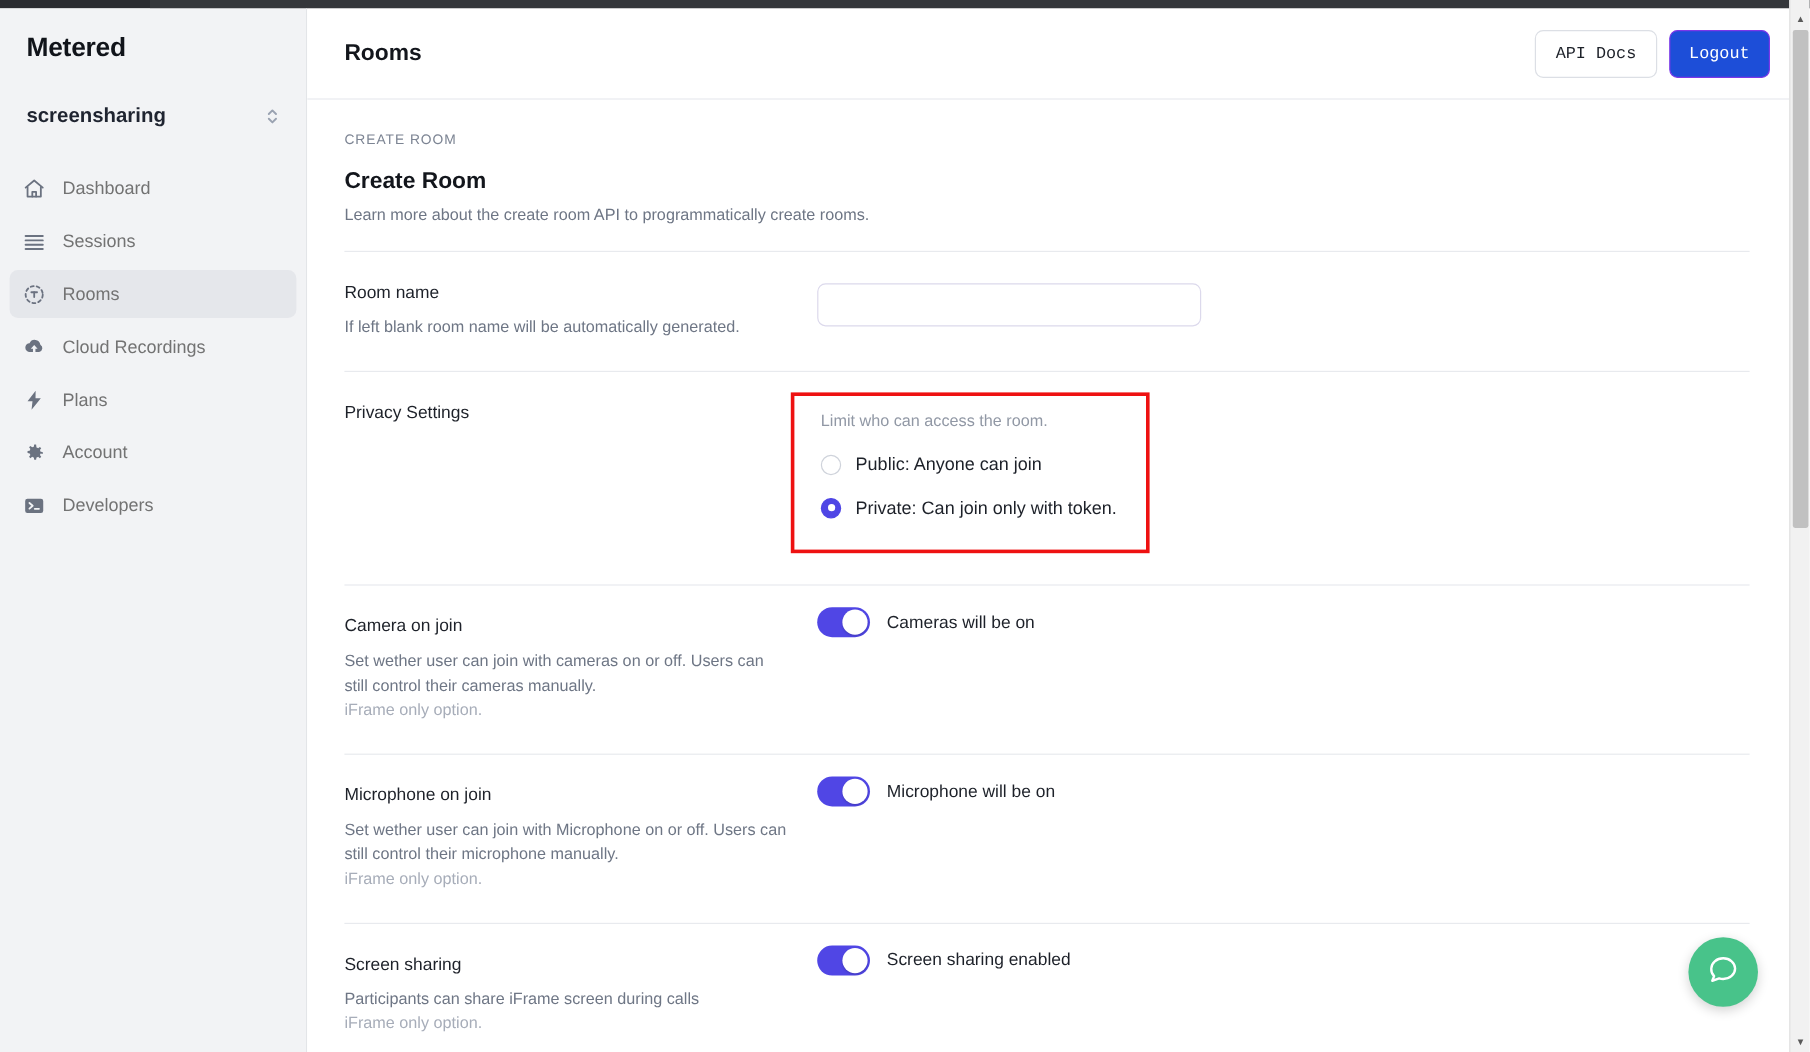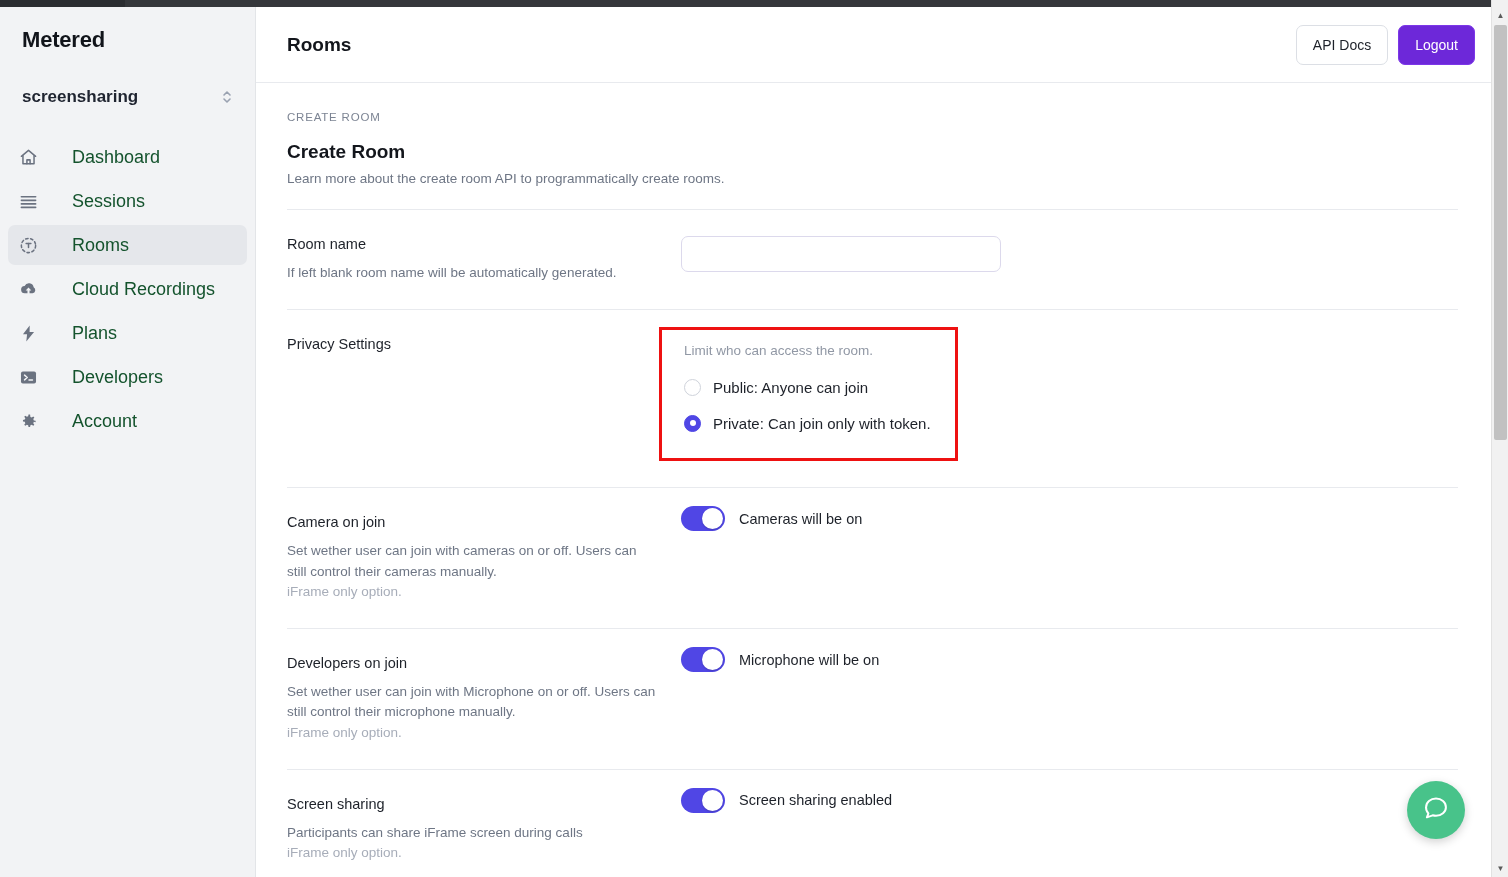--- a/index.html
+++ b/index.html
@@ -93,23 +93,22 @@
   }
   .nav-item.active { background: #e5e7eb; }
   .nav-icon {
     width: 20px; height: 20px;
     display: flex; align-items: center; justify-content: center;
     color: #6b7280;
     flex: 0 0 20px;
   }
   .nav-icon svg { width: 19px; height: 19px; display: block; }
   .nav-label {
-    font-size: 18px;
-    color: #14532d;
-    margin-left: 20px;
+    font-size: 15px;
+    color: #737373;
   }
 
   
   .main {
     flex: 1 1 auto;
     height: 870px;
     background: #ffffff;
     position: relative;
     overflow: hidden;
   }
@@ -127,39 +126,40 @@
     font-size: 19px;
     font-weight: bold;
     color: #13161c;
   }
   .topbar-actions {
     margin-left: auto;
     display: flex;
     align-items: center;
     gap: 10px;
     padding-right: 16px;
+    font-family: Liberation Mono, monospace;
   }
   .btn {
     height: 40px;
     border-radius: 7px;
     font-size: 14px;
     display: flex;
     align-items: center;
     justify-content: center;
     cursor: pointer;
     padding: 0 16px;
     white-space: nowrap;
   }
   .btn-secondary {
     background: #ffffff;
     border: 1px solid #dcdfe5;
     color: #1d2129;
   }
   .btn-primary {
-    background: #6d28d9;
+    background: #1d4ed8;
     border: 1px solid #7c37e8;
     color: #ffffff;
     font-weight: 500;
   }
 
   
   .content {
     padding: 28px 50px 0 31px;
   }
   .eyebrow {
@@ -424,36 +424,36 @@
         <span class="nav-icon">
           <svg viewBox="0 0 24 24" fill="currentColor">
             <path d="M13.5 2 5 13h5.2l-1 9L19 10h-5.6z"></path>
           </svg>
         </span>
         <span class="nav-label">Plans</span>
       </div>
 
       <div class="nav-item">
         <span class="nav-icon">
+          <svg viewBox="0 0 24 24" fill="currentColor">
+            <path d="M12 8.4a3.6 3.6 0 1 0 0 7.2 3.6 3.6 0 0 0 0-7.2zm9 4.6v-2l-2.3-.4a7 7 0 0 0-.7-1.7l1.4-1.9-1.4-1.4-1.9 1.4a7 7 0 0 0-1.7-.7L14 3h-2l-.4 2.3a7 7 0 0 0-1.7.7L8 4.6 6.6 6l1.4 1.9a7 7 0 0 0-.7 1.7L5 10v2l2.3.4a7 7 0 0 0 .7 1.7L6.6 16 8 17.4l1.9-1.4a7 7 0 0 0 1.7.7L12 19h2l.4-2.3a7 7 0 0 0 1.7-.7l1.9 1.4 1.4-1.4-1.4-1.9a7 7 0 0 0 .7-1.7z"></path>
+          </svg>
+        </span>
+        <span class="nav-label">Account</span>
+      </div>
+
+      <div class="nav-item">
+        <span class="nav-icon">
           <svg viewBox="0 0 24 24" fill="none">
             <rect x="2.5" y="4.5" width="19" height="15" rx="2.4" fill="currentColor"></rect>
             <polyline points="7,9 10.4,12 7,15" fill="none" stroke="#f2f3f5" stroke-width="1.9" stroke-linecap="round" stroke-linejoin="round"></polyline>
             <line x1="12.6" y1="15.2" x2="17" y2="15.2" stroke="#f2f3f5" stroke-width="1.9" stroke-linecap="round"></line>
           </svg>
         </span>
         <span class="nav-label">Developers</span>
-      </div>
-
-      <div class="nav-item">
-        <span class="nav-icon">
-          <svg viewBox="0 0 24 24" fill="currentColor">
-            <path d="M12 8.4a3.6 3.6 0 1 0 0 7.2 3.6 3.6 0 0 0 0-7.2zm9 4.6v-2l-2.3-.4a7 7 0 0 0-.7-1.7l1.4-1.9-1.4-1.4-1.9 1.4a7 7 0 0 0-1.7-.7L14 3h-2l-.4 2.3a7 7 0 0 0-1.7.7L8 4.6 6.6 6l1.4 1.9a7 7 0 0 0-.7 1.7L5 10v2l2.3.4a7 7 0 0 0 .7 1.7L6.6 16 8 17.4l1.9-1.4a7 7 0 0 0 1.7.7L12 19h2l.4-2.3a7 7 0 0 0 1.7-.7l1.9 1.4 1.4-1.4-1.4-1.9a7 7 0 0 0 .7-1.7z"></path>
-          </svg>
-        </span>
-        <span class="nav-label">Account</span>
       </div>
 
     </nav>
   </aside>
 
   <section class="main">
 
     <header class="topbar">
       <h1 class="page-title">Rooms</h1>
       <div class="topbar-actions">
@@ -510,21 +510,21 @@
             <span class="switch">
                 <span class="knob"></span>
               </span>
             <span class="toggle-label">Cameras will be on</span>
           </div>
         </div>
       </div>
 
       <div class="row row-tall">
         <div class="row-left">
-          <div class="row-label">Developers on join</div>
+          <div class="row-label">Microphone on join</div>
           <div class="row-desc">Set wether user can join with Microphone on or off. Users can still control their microphone manually.</div>
           <div class="row-note">iFrame only option.</div>
         </div>
         <div class="row-right">
           <div class="toggle-line">
             <span class="switch">
                 <span class="knob"></span>
               </span>
             <span class="toggle-label">Microphone will be on</span>
           </div>

